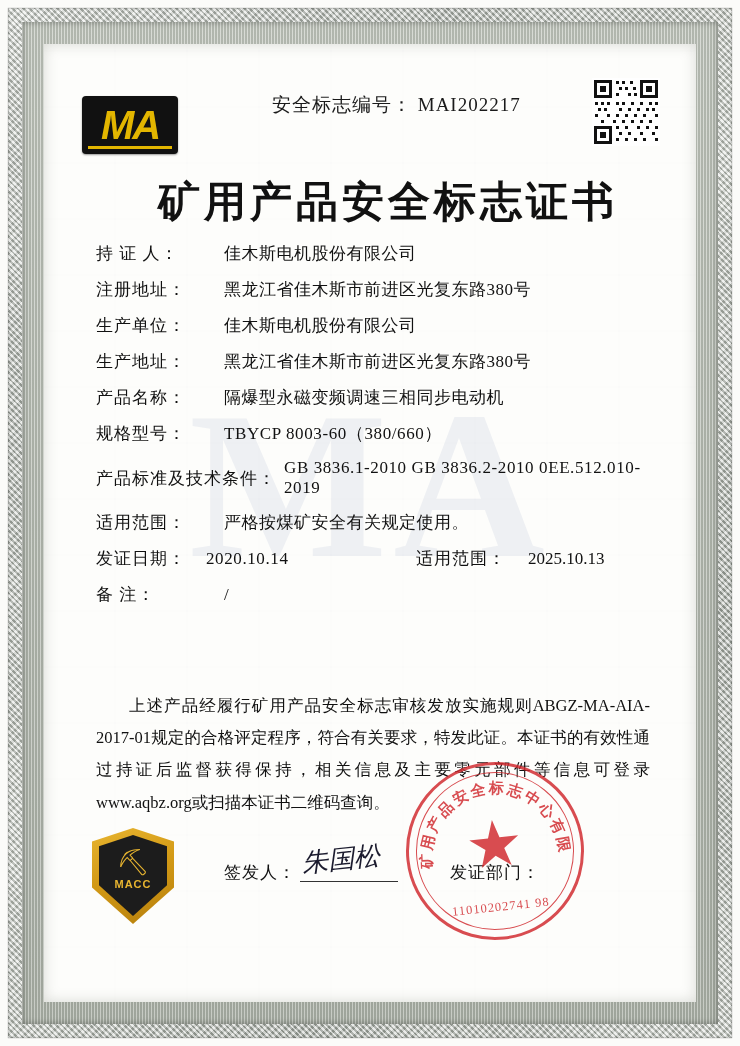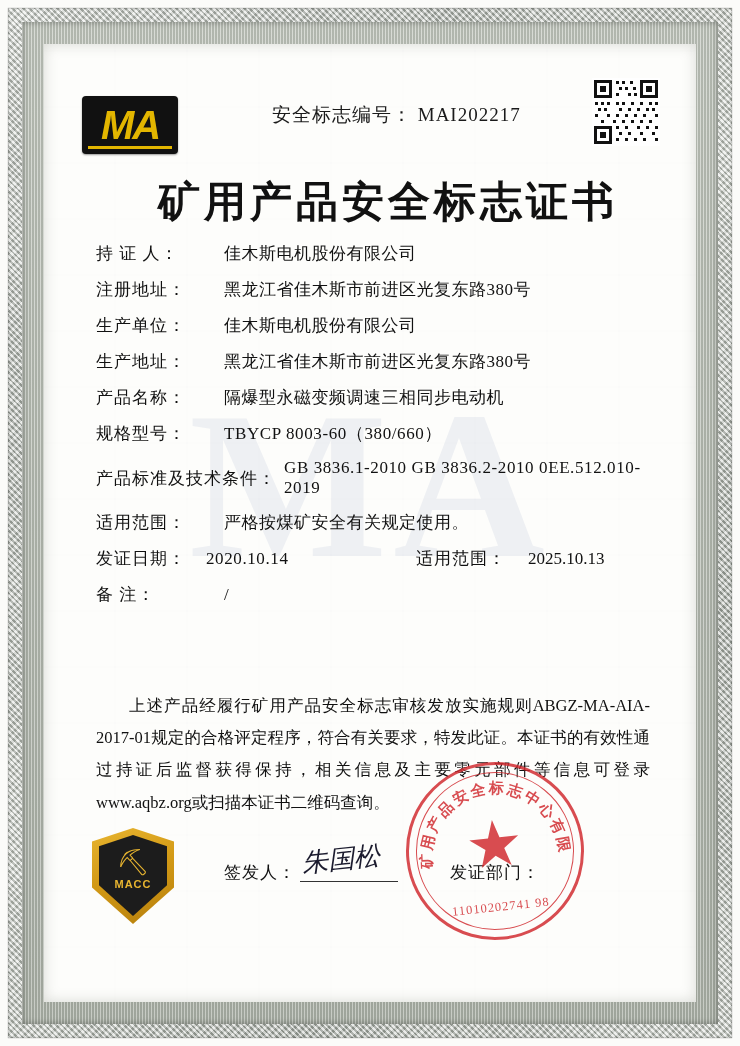--- a/index.html
+++ b/index.html
@@ -99,21 +99,21 @@
     content: "";
     position: absolute;
     left: 6px; right: 6px; bottom: 5px;
     height: 3px;
     background: #e3b600;
   }
 
   .cert-no {
     position: absolute;
     left: 228px;
-    top: 58px;
+    top: 48px;
     font-size: 19px;
     color: #1a1a1a;
     letter-spacing: 1px;
     white-space: nowrap;
   }
   .cert-no .label { font-family: "Liberation Serif", serif; }
   .cert-no .value { font-family: "Liberation Serif", serif; }
 
   .qr {
     position: absolute;

